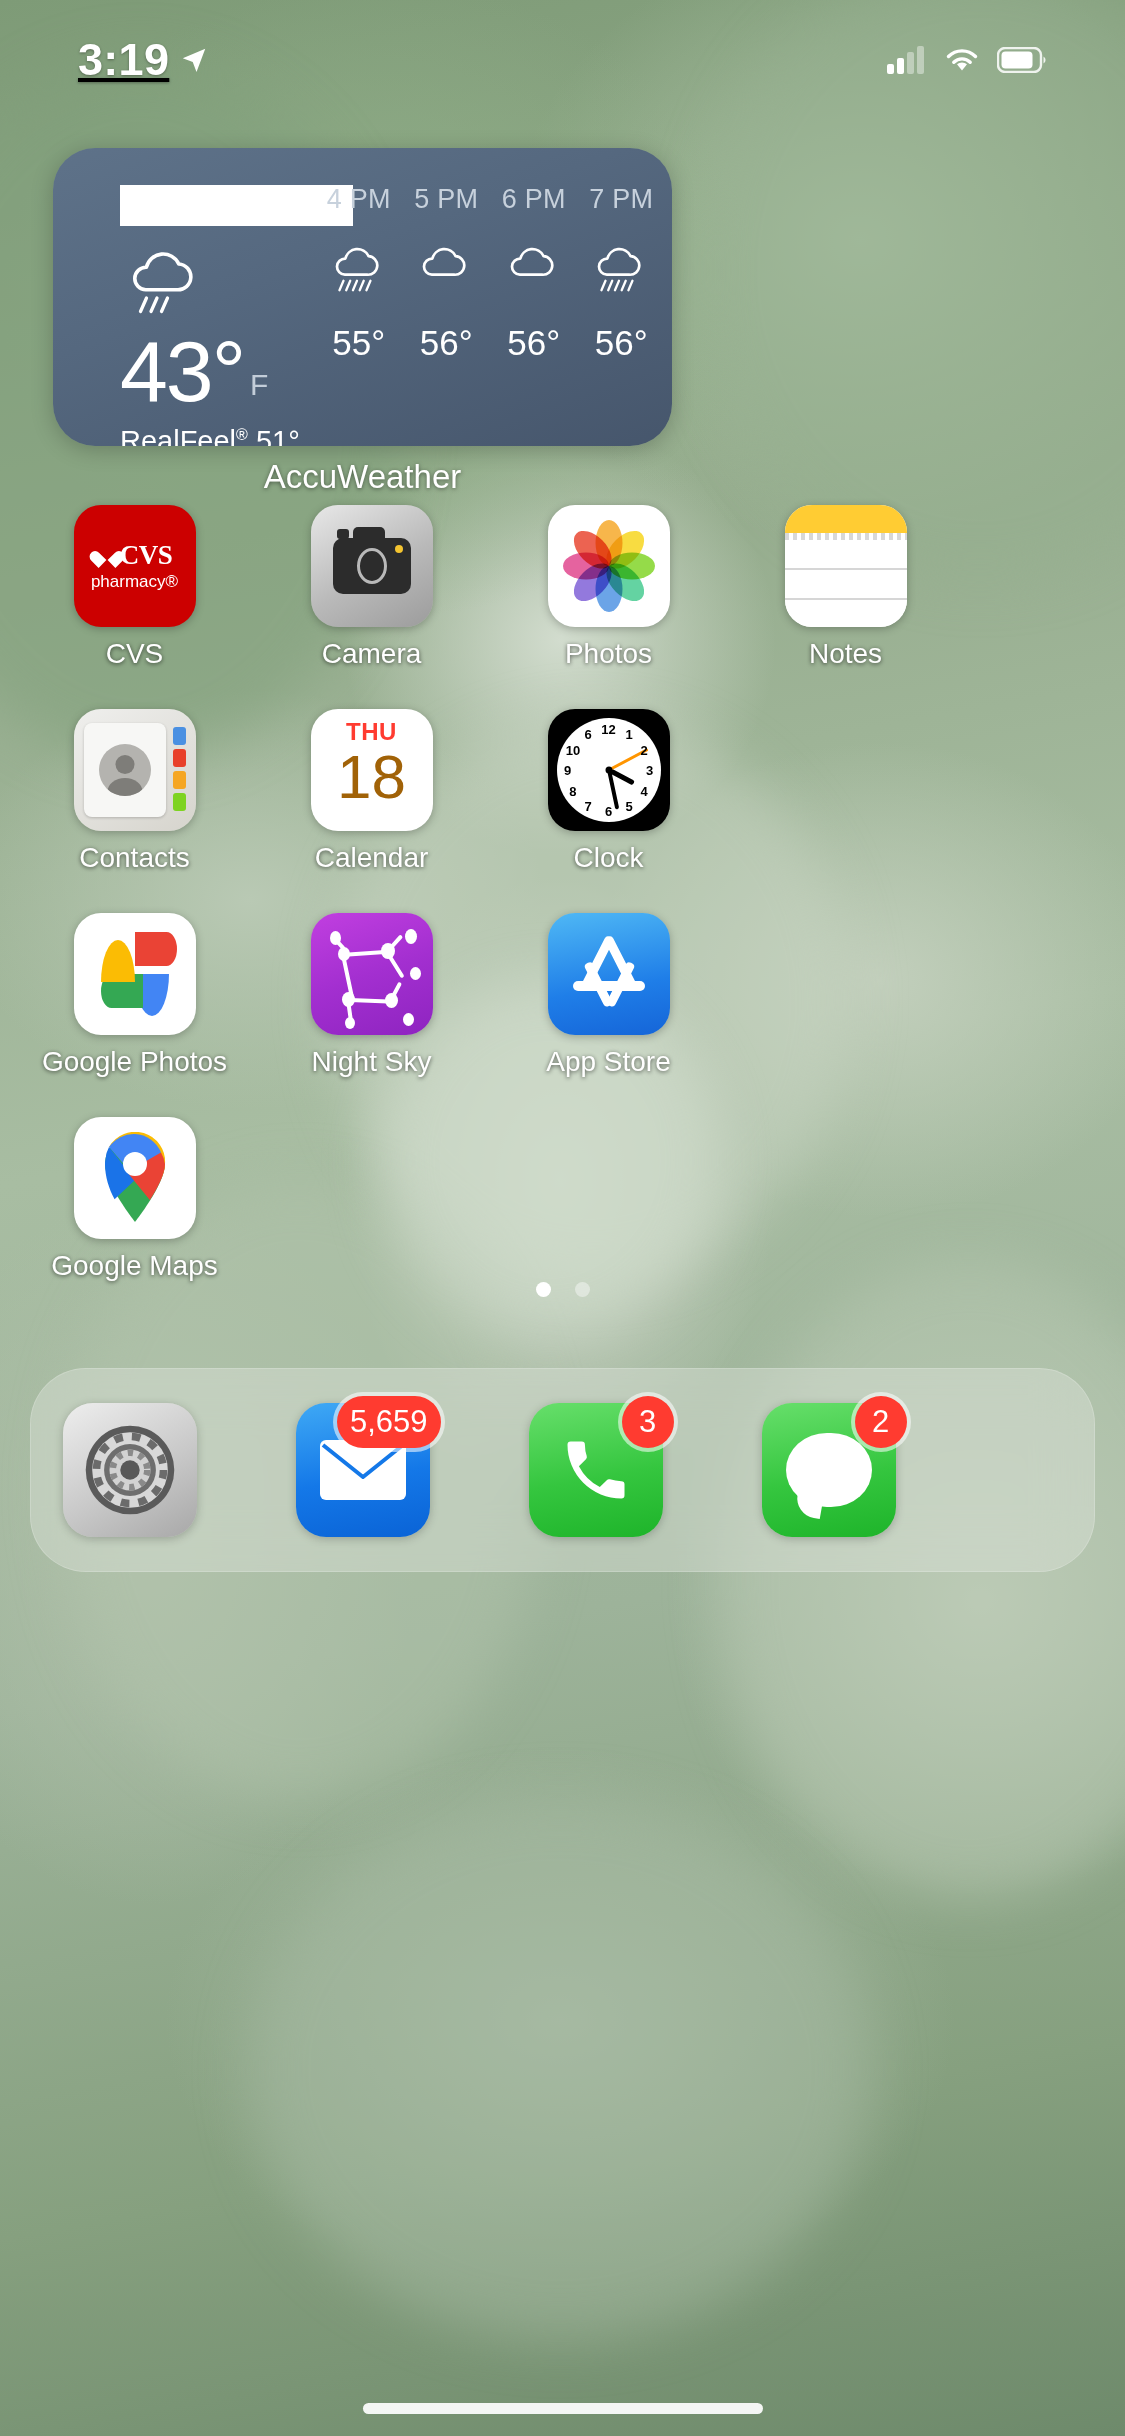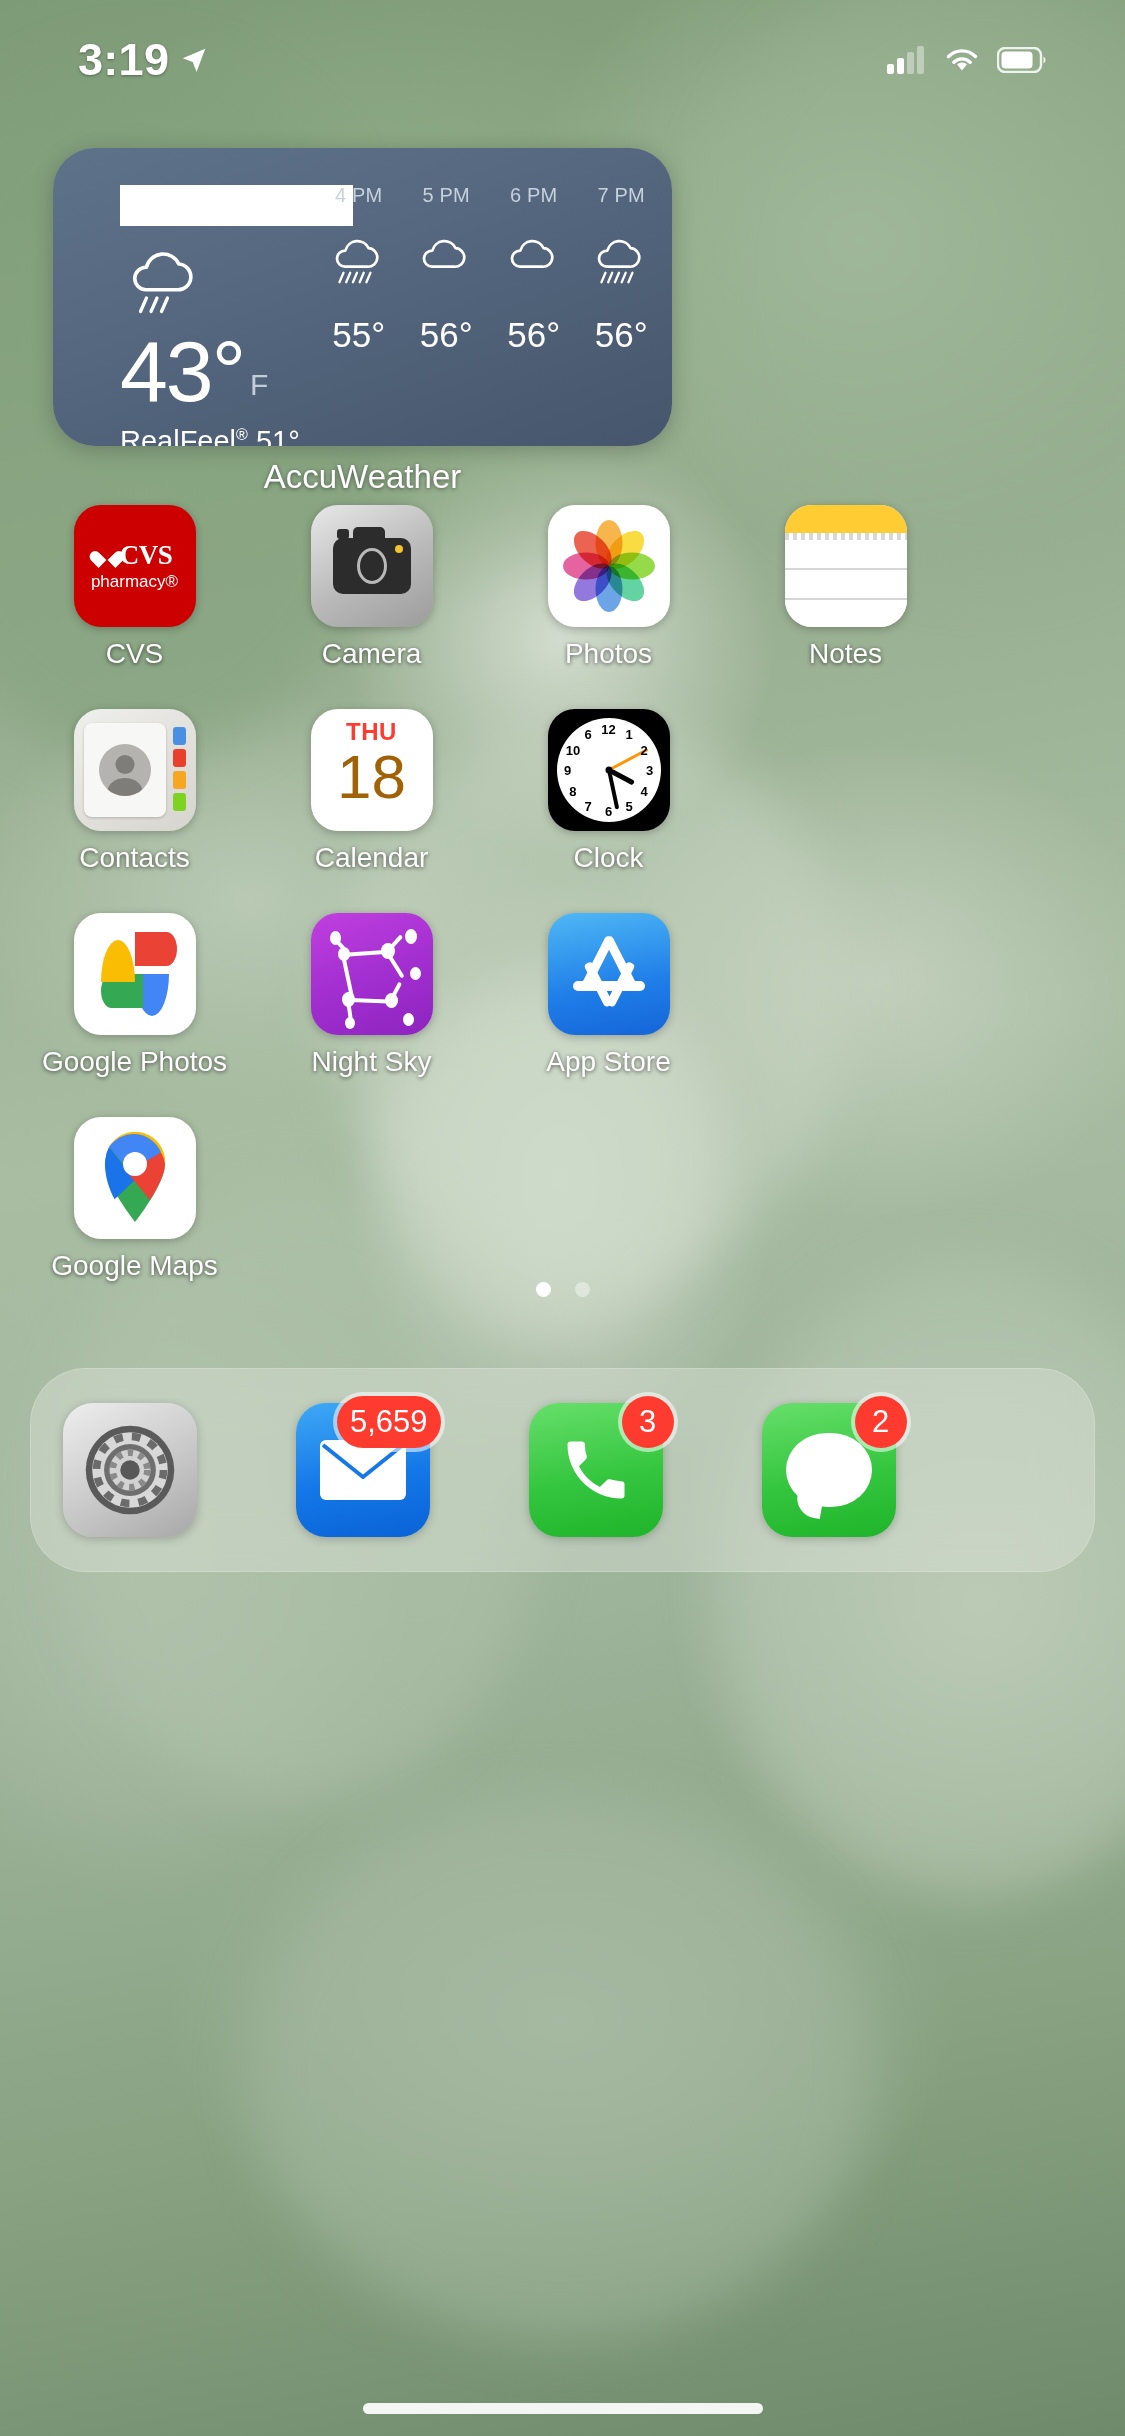--- a/index.html
+++ b/index.html
@@ -21,21 +21,21 @@
       radial-gradient(ellipse 520px 360px at 560px 2020px, #a8bba4 0%, rgba(140,162,138,0) 76%),
       radial-gradient(ellipse 500px 420px at 380px 300px, #8fae87 0%, rgba(130,158,126,0) 76%),
       radial-gradient(ellipse 460px 400px at 860px 240px, #a9c0a2 0%, rgba(140,166,136,0) 76%),
       radial-gradient(ellipse 300px 300px at 560px 640px, #d2dcce 0%, rgba(170,188,166,0) 72%),
       linear-gradient(170deg, #7e9b77 0%, #94ab8c 22%, #a8bda2 45%, #9db39a 65%, #86a07f 85%, #6e8a6b 100%);
   }
   #wallpaper .leaf { position:absolute; border-radius:50%; filter:blur(26px); }
 
   
   #status-bar { position:absolute; top:0; left:0; width:1125px; height:120px; z-index:10;
-    display:flex; align-items:center; justify-content:space-between; padding:1px 78px; }
+    display:flex; align-items:center; justify-content:space-between; padding:1px 78px;text-decoration:underline; }
   .sb-left { display:flex; align-items:center; gap:10px; }
   #clock { color:#fff; font-size:45px; font-weight:600; letter-spacing:0.3px;
     text-shadow:0 1px 3px rgba(0,0,0,.35); }
   .sb-right { display:flex; align-items:center; gap:16px; }
 
   
   #weather-widget { position:absolute; left:53px; top:148px; width:619px; height:298px;
     border-radius:42px; z-index:5; overflow:hidden;
     background:linear-gradient(160deg,#5e7289 0%, #55687f 40%, #46566c 100%);
     box-shadow:0 4px 22px rgba(0,0,0,.22); }
@@ -43,21 +43,21 @@
   .wx-left { position:absolute; left:67px; top:96px; width:240px; }
   #wx-temp-row { display:flex; align-items:flex-start; margin-top:6px; }
   #wx-temp { color:#fff; font-size:86px; font-weight:300; line-height:.92; letter-spacing:-2px; }
   #wx-unit { color:#c3cdd9; font-size:30px; font-weight:300; margin-left:6px; margin-top:36px; }
   #wx-realfeel { color:#fff; font-size:29px; font-weight:400; margin-top:14px; white-space:nowrap; }
   #wx-realfeel sup { font-size:16px; vertical-align:super; }
 
   #hourly { position:absolute; left:262px; top:24px; width:350px; height:252px;
     display:flex; }
   .hour-col { flex:1; display:flex; flex-direction:column; align-items:center; }
-  .hour-time { color:#c7d1dc; font-size:20px; font-weight:500; margin-top:12px; letter-spacing:.2px; }
+  .hour-time { color:#c7d1dc; font-size:27px; font-weight:500; margin-top:12px; letter-spacing:.2px; }
   .hour-icon { margin-top:26px; height:74px; display:flex; align-items:flex-start; }
   .hour-temp { color:#fff; font-size:35px; font-weight:400; margin-top:8px; }
 
   #widget-label { position:absolute; left:53px; top:458px; width:619px; text-align:center;
     color:#fff; font-size:33px; z-index:5; text-shadow:0 1px 4px rgba(0,0,0,.5); }
 
   
   #app-grid { position:absolute; left:16px; top:505px; width:1040px; z-index:5; }
   .app-row { display:flex; }
   .app-cell { width:168px; margin:0 34.5px; display:flex; flex-direction:column; align-items:center; }

